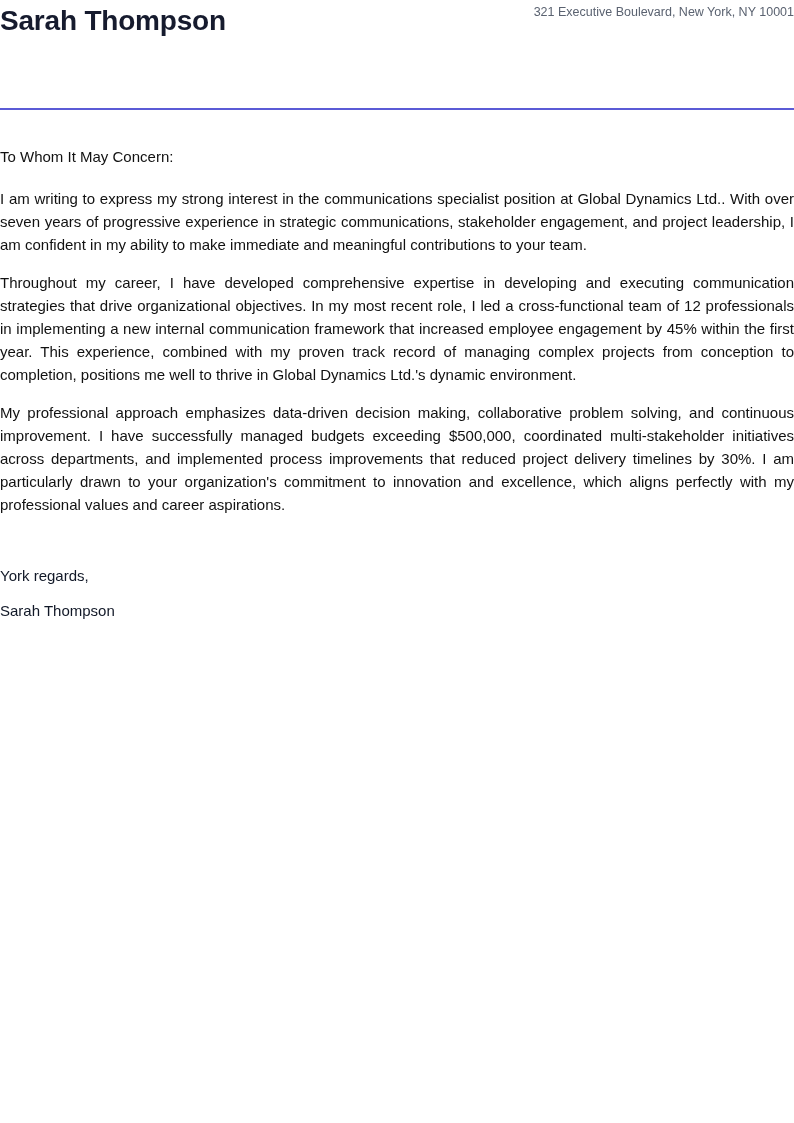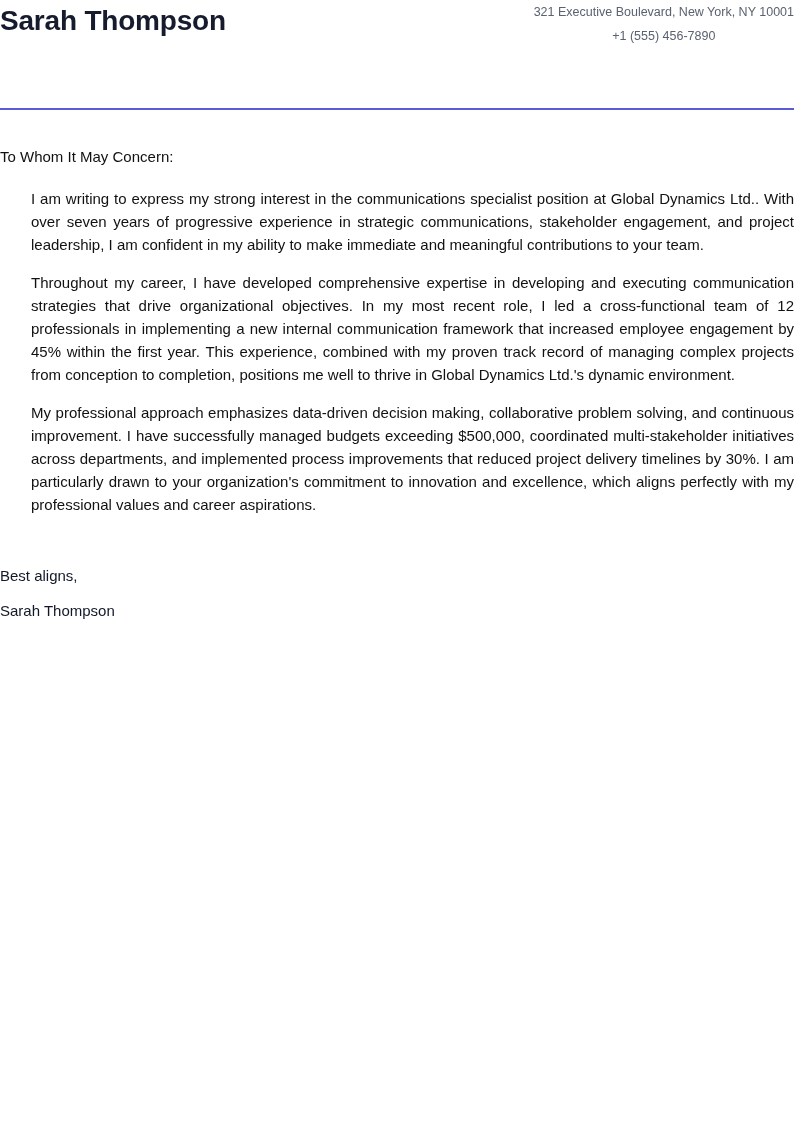--- a/index.html
+++ b/index.html
@@ -16,36 +16,35 @@
       font-size: 28px; font-weight: bold; color: #161b2e; letter-spacing: -0.2px;
       line-height: 34px;
     }
     .contact {
       position: absolute; right: 0; top: 0; text-align: center;
       font-size: 12.5px; color: #5a6270; line-height: 24px;
     }
     .contact div { height: 24px; }
     .body { position: absolute; left: 0; right: 0; top: 130px; font-size: 15px; line-height: 23px; color: #111; }
     .salutation { margin: 15px 0 19px 0; }
-    .para { margin: 0 0 15px 0; text-align: justify; padding-left: 31px; }
+    .para { margin: 0 0 15px 0; text-align: justify; }
     .closing { position: absolute; left: 0; top: 564px; font-size: 15px; line-height: 23px; }
     .signature { position: absolute; left: 0; top: 599px; font-size: 15px; line-height: 23px; }
   </style>
 </head>
 <body>
 
 <div class="header">
   <div class="name">Sarah Thompson</div>
   <div class="contact">
     <div>321 Executive Boulevard, New York, NY 10001</div>
-    <div>+1 (555) 456-7890</div>
   </div>
 </div>
 
 <div class="body">
   <p class="salutation">To Whom It May Concern:</p>
   <p class="para">I am writing to express my strong interest in the communications specialist position at Global Dynamics Ltd.. With over seven years of progressive experience in strategic communications, stakeholder engagement, and project leadership, I am confident in my ability to make immediate and meaningful contributions to your team.</p>
   <p class="para">Throughout my career, I have developed comprehensive expertise in developing and executing communication strategies that drive organizational objectives. In my most recent role, I led a cross-functional team of 12 professionals in implementing a new internal communication framework that increased employee engagement by 45% within the first year. This experience, combined with my proven track record of managing complex projects from conception to completion, positions me well to thrive in Global Dynamics Ltd.'s dynamic environment.</p>
   <p class="para">My professional approach emphasizes data-driven decision making, collaborative problem solving, and continuous improvement. I have successfully managed budgets exceeding $500,000, coordinated multi-stakeholder initiatives across departments, and implemented process improvements that reduced project delivery timelines by 30%. I am particularly drawn to your organization's commitment to innovation and excellence, which aligns perfectly with my professional values and career aspirations.</p>
 </div>
 
-<div class="closing">Best aligns,</div>
+<div class="closing">York regards,</div>
 <div class="signature">Sarah Thompson</div>
 
 </body></html>

